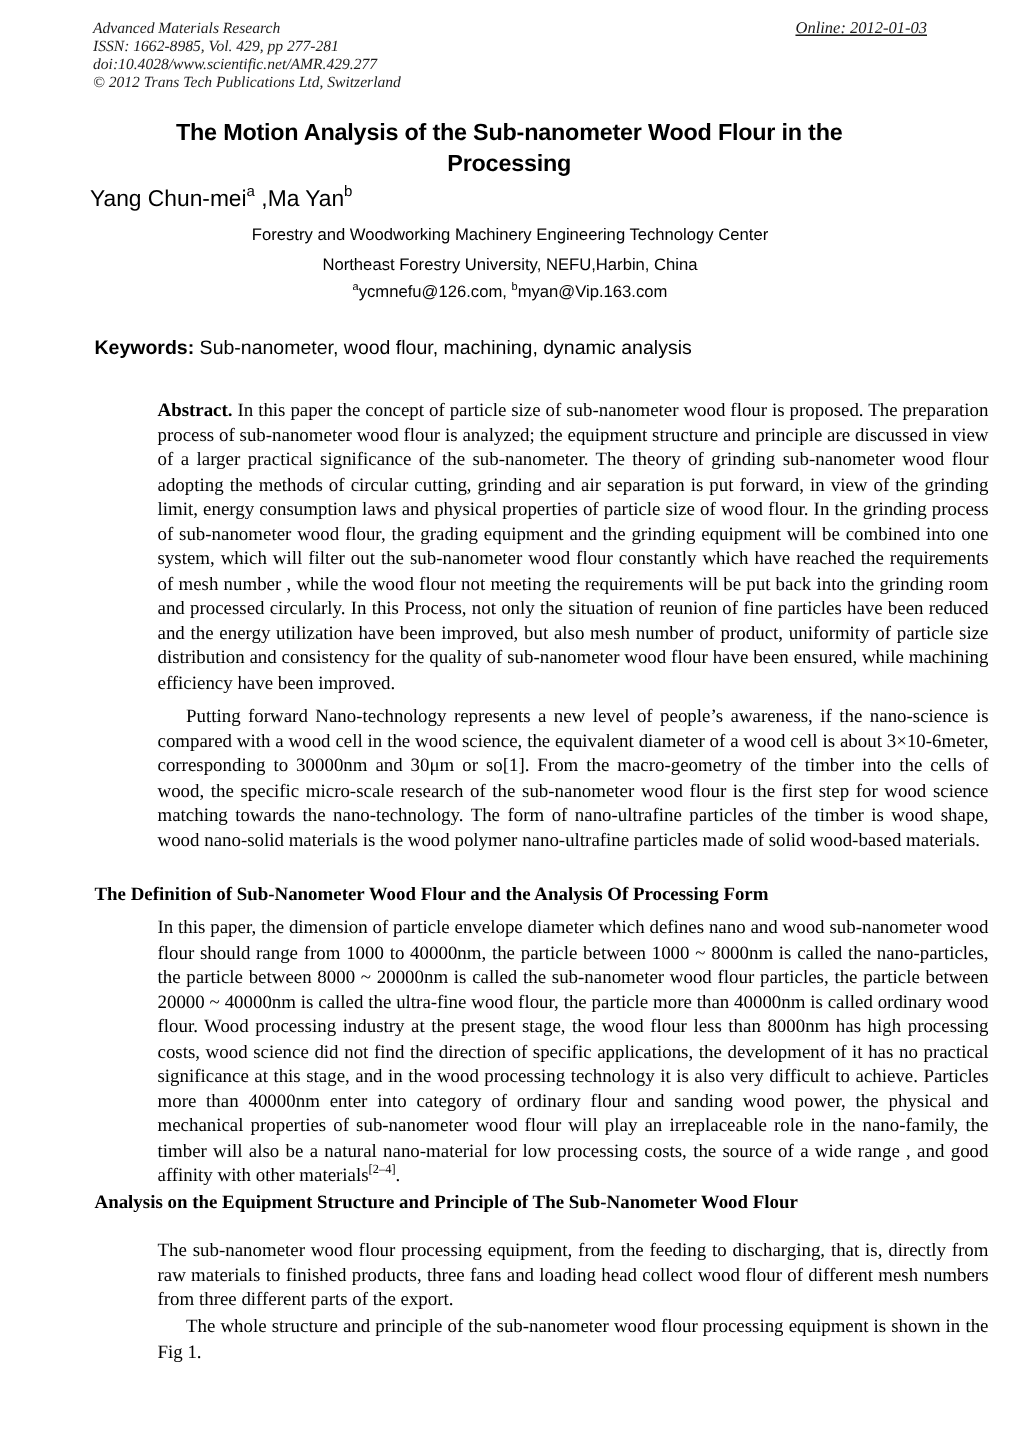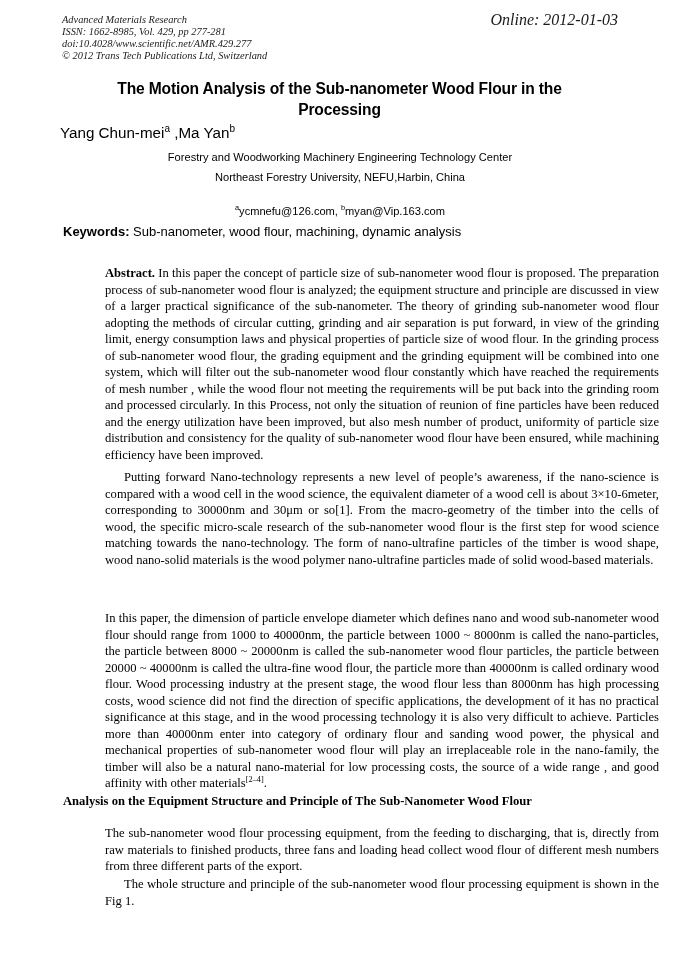--- a/index.html
+++ b/index.html
@@ -40,21 +40,22 @@
   .journal-header .hdr-row {
     position: relative;
     display: block;
     white-space: nowrap;
   }
   .journal-header .online-date {
     position: absolute;
     right: 0;
     top: 0;
     font-style: italic;
-    font-size: 16px;
+    font-size: 11px;
+    text-decoration: underline;
   }
 
   
   .title {
     position: absolute;
     top: 79px;
     left: 96px;
     width: 487px;
     text-align: center;
     font-family: "Liberation Sans", "DejaVu Sans", sans-serif;
@@ -84,21 +85,21 @@
     text-align: center;
     font-family: "Liberation Sans", "DejaVu Sans", sans-serif;
     font-size: 11.1px;
     line-height: 15px;
     color: #000;
   }
   .affil-1 { top: 150px; }
   .affil-2 { top: 170px; }
   .emails  {
     position: absolute;
-    top: 204px;
+    top: 188px;
     left: 60px;
     width: 560px;
     text-align: center;
     font-family: "Liberation Sans", "DejaVu Sans", sans-serif;
     font-size: 11.1px;
     line-height: 15px;
     color: #000;
   }
   sup {
     font-size: 0.66em;
@@ -194,20 +195,21 @@
   <div class="keywords">
     <span class="kw-label">Keywords:</span><span> Sub-nanometer, wood flour, machining, dynamic analysis</span>
   </div>
 
   <div class="body-block" id="abstract-para">
     <span class="lead-bold">Abstract.</span><span> In this paper the concept of particle size of sub-nanometer wood flour is proposed. The preparation process of sub-nanometer wood flour is analyzed; the equipment structure and principle are discussed in view of a larger practical significance of the sub-nanometer. The theory of grinding sub-nanometer wood flour adopting the methods of circular cutting, grinding and air separation is put forward, in view of the grinding limit, energy consumption laws and physical properties of particle size of wood flour. In the grinding process of sub-nanometer wood flour, the grading equipment and the grinding equipment will be combined into one system, which will filter out the sub-nanometer wood flour constantly which have reached the requirements of mesh number , while the wood flour not meeting the requirements will be put back into the grinding room and processed circularly. In this Process, not only the situation of reunion of fine particles have been reduced and the energy utilization have been improved, but also mesh number of product, uniformity of particle size distribution and consistency for the quality of sub-nanometer wood flour have been ensured, while machining efficiency have been improved.</span>
   </div>
 
   <div class="body-block indent" id="nano-para">Putting forward Nano-technology represents a new level of people’s awareness, if the nano-science is compared with a wood cell in the wood science,  the equivalent diameter of a wood cell is about 3×10-6meter, corresponding to 30000nm and 30μm or so[1]. From the macro-geometry of the timber into the cells of wood, the specific micro-scale research of the sub-nanometer wood flour is the first step for wood science matching towards the nano-technology. The form of nano-ultrafine particles of the timber is wood shape, wood nano-solid materials is the wood polymer nano-ultrafine particles made of solid wood-based materials.</div>
 
+  <div class="section-head" id="sec-head-1">The Definition of Sub-Nanometer Wood Flour and the Analysis Of Processing Form</div>
 
   <div class="body-block" id="definition-para">
     <span>In this paper, the dimension of particle envelope diameter which defines nano and wood sub-nanometer wood flour should range from 1000 to 40000nm, the particle between 1000 ~ 8000nm is called the nano-particles, the particle between 8000 ~ 20000nm is called the sub-nanometer wood flour particles, the particle between 20000 ~ 40000nm is called the ultra-fine wood flour, the particle more than 40000nm is called ordinary wood flour. Wood processing industry at the present stage, the wood flour less than 8000nm has high processing costs, wood science did not find the direction of specific applications, the development of it has no practical significance at this stage, and in the wood processing technology it is also very difficult to achieve. Particles more than 40000nm enter into category of ordinary flour and sanding wood power, the physical and mechanical properties of sub-nanometer wood flour will play an irreplaceable role in the nano-family, the timber will also be a natural nano-material for low processing costs, the source of a wide range , and good affinity with other materials</span><sup>[2–4]</sup><span>.</span>
   </div>
 
   <div class="section-head" id="sec-head-2">Analysis on the Equipment Structure and Principle of The Sub-Nanometer Wood Flour</div>
 
   <div class="body-block" id="equipment-para">The sub-nanometer wood flour processing equipment, from the feeding to discharging, that is, directly from raw materials to finished products, three fans and loading head collect wood flour of different mesh numbers from three different parts of the export.</div>
 
   <div class="body-block indent" id="figref-para">The whole structure and principle of the sub-nanometer wood flour processing equipment is shown in the Fig 1.</div>

